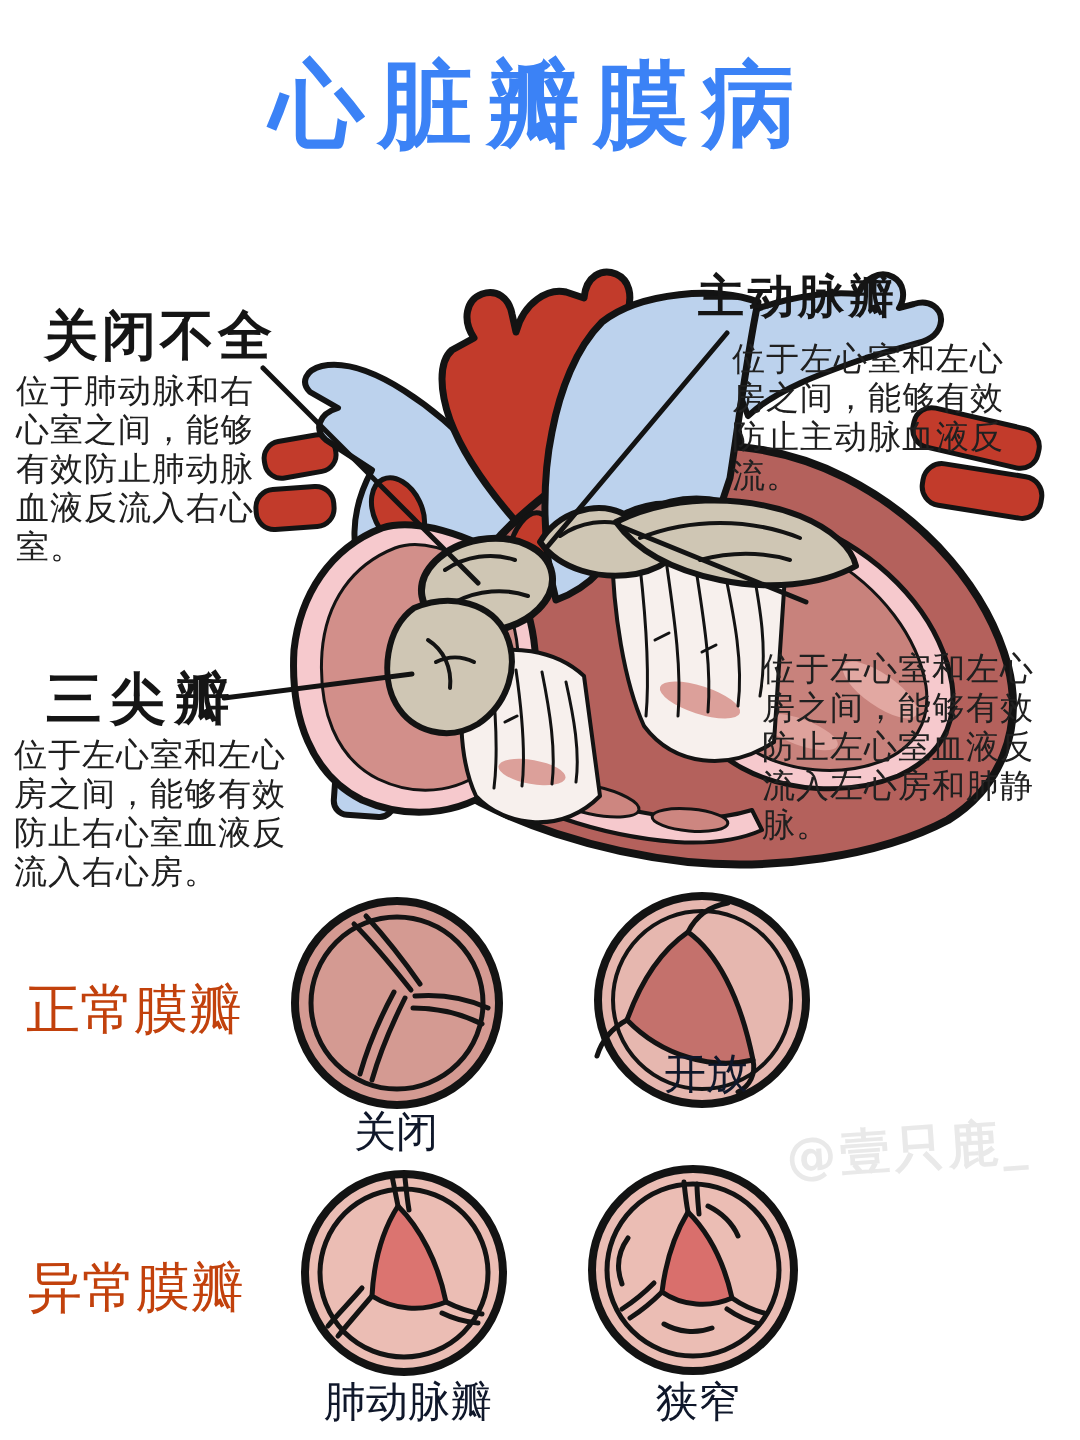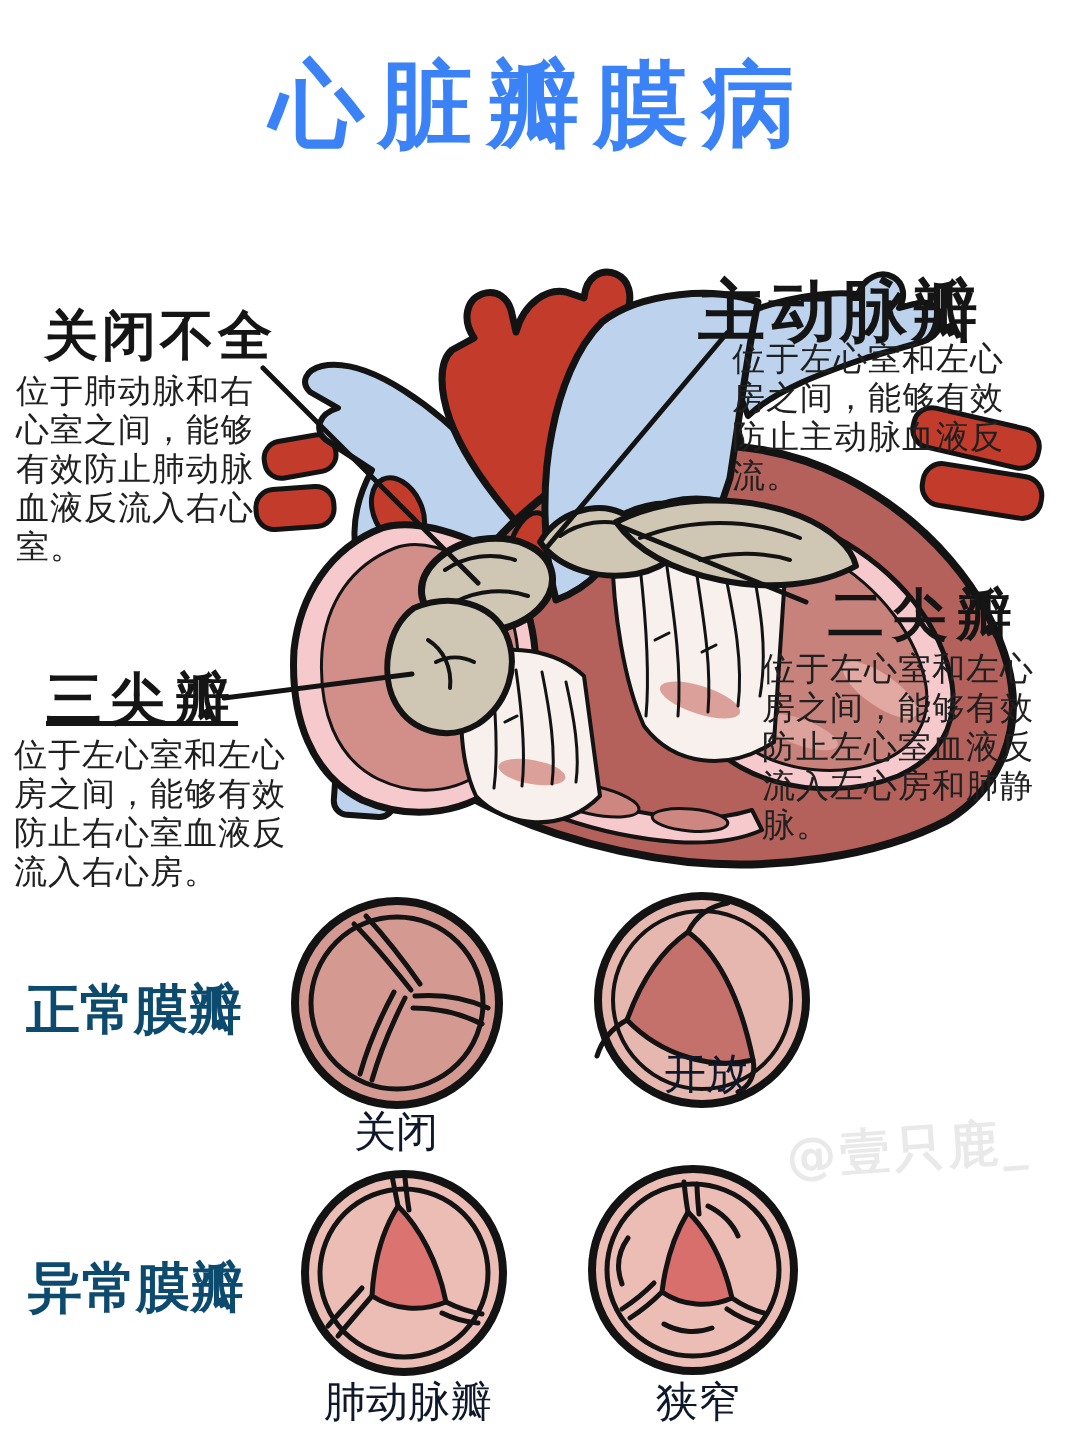--- a/index.html
+++ b/index.html
@@ -9,27 +9,27 @@
   }
   .abs{position:absolute;}
   .title{
     left:0;right:0;top:42px;text-align:center;font-size:94px;font-weight:700;
     letter-spacing:14px;color:#3b82f6;
   }
   .callout-label{font-weight:700;color:#151515;white-space:nowrap;}
   .callout-desc{color:#202020;font-size:33px;line-height:1.18;letter-spacing:1px;}
   .lbl-pulmonary{left:44px;top:300px;font-size:54px;letter-spacing:4px;}
   .desc-pulmonary{left:16px;top:372px;width:238px;}
-  .lbl-aortic{left:698px;top:266px;font-size:67px;letter-spacing:4px;}
+  .lbl-aortic{left:698px;top:266px;font-size:46px;letter-spacing:4px;}
   .desc-aortic{left:732px;top:340px;width:302px;}
   .lbl-mitral{left:828px;top:578px;font-size:56px;letter-spacing:8px;}
   .desc-mitral{left:762px;top:650px;width:302px;}
-  .lbl-tricuspid{left:46px;top:662px;font-size:56px;letter-spacing:8px;text-decoration:underline;}
+  .lbl-tricuspid{left:46px;top:662px;font-size:56px;letter-spacing:8px;}
   .desc-tricuspid{left:14px;top:736px;width:302px;}
-  .row-label{font-size:54px;font-weight:700;color:#0c4a6e;white-space:nowrap;}
+  .row-label{font-size:54px;font-weight:400;color:#c2410c;white-space:nowrap;}
   .row-normal{left:26px;top:974px;}
   .row-abnormal{left:28px;top:1252px;}
   .caption{font-size:42px;color:#0f172a;white-space:nowrap;transform:translateX(-50%);}
   .cap-closed{left:396px;top:1104px;}
   .cap-open{left:706px;top:1046px;text-align:center;}
   .cap-regurg{left:408px;top:1374px;}
   .cap-steno{left:698px;top:1374px;}
   .watermark{
     left:786px;top:1116px;font-size:50px;font-weight:700;color:#e9e9e9;
     letter-spacing:4px;transform:rotate(-4deg);white-space:nowrap;
@@ -234,21 +234,20 @@
   </svg>
 
   <div class="abs title">心脏瓣膜病</div>
 
   <div class="abs callout-label lbl-pulmonary">关闭不全</div>
   <div class="abs callout-desc desc-pulmonary">位于肺动脉和右心室之间，能够有效防止肺动脉血液反流入右心室。</div>
 
   <div class="abs callout-label lbl-aortic">主动脉瓣</div>
   <div class="abs callout-desc desc-aortic">位于左心室和左心房之间，能够有效防止主动脉血液反流。</div>
 
-  <div class="abs callout-label lbl-mitral">二尖瓣</div>
   <div class="abs callout-desc desc-mitral">位于左心室和左心房之间，能够有效防止左心室血液反流入左心房和肺静脉。</div>
 
   <div class="abs callout-label lbl-tricuspid">三尖瓣</div>
   <div class="abs callout-desc desc-tricuspid">位于左心室和左心房之间，能够有效防止右心室血液反流入右心房。</div>
 
   <div class="abs row-label row-normal">正常膜瓣</div>
   <div class="abs row-label row-abnormal">异常膜瓣</div>
 
   <div class="abs caption cap-closed">关闭</div>
   <div class="abs caption cap-open">开放</div>

